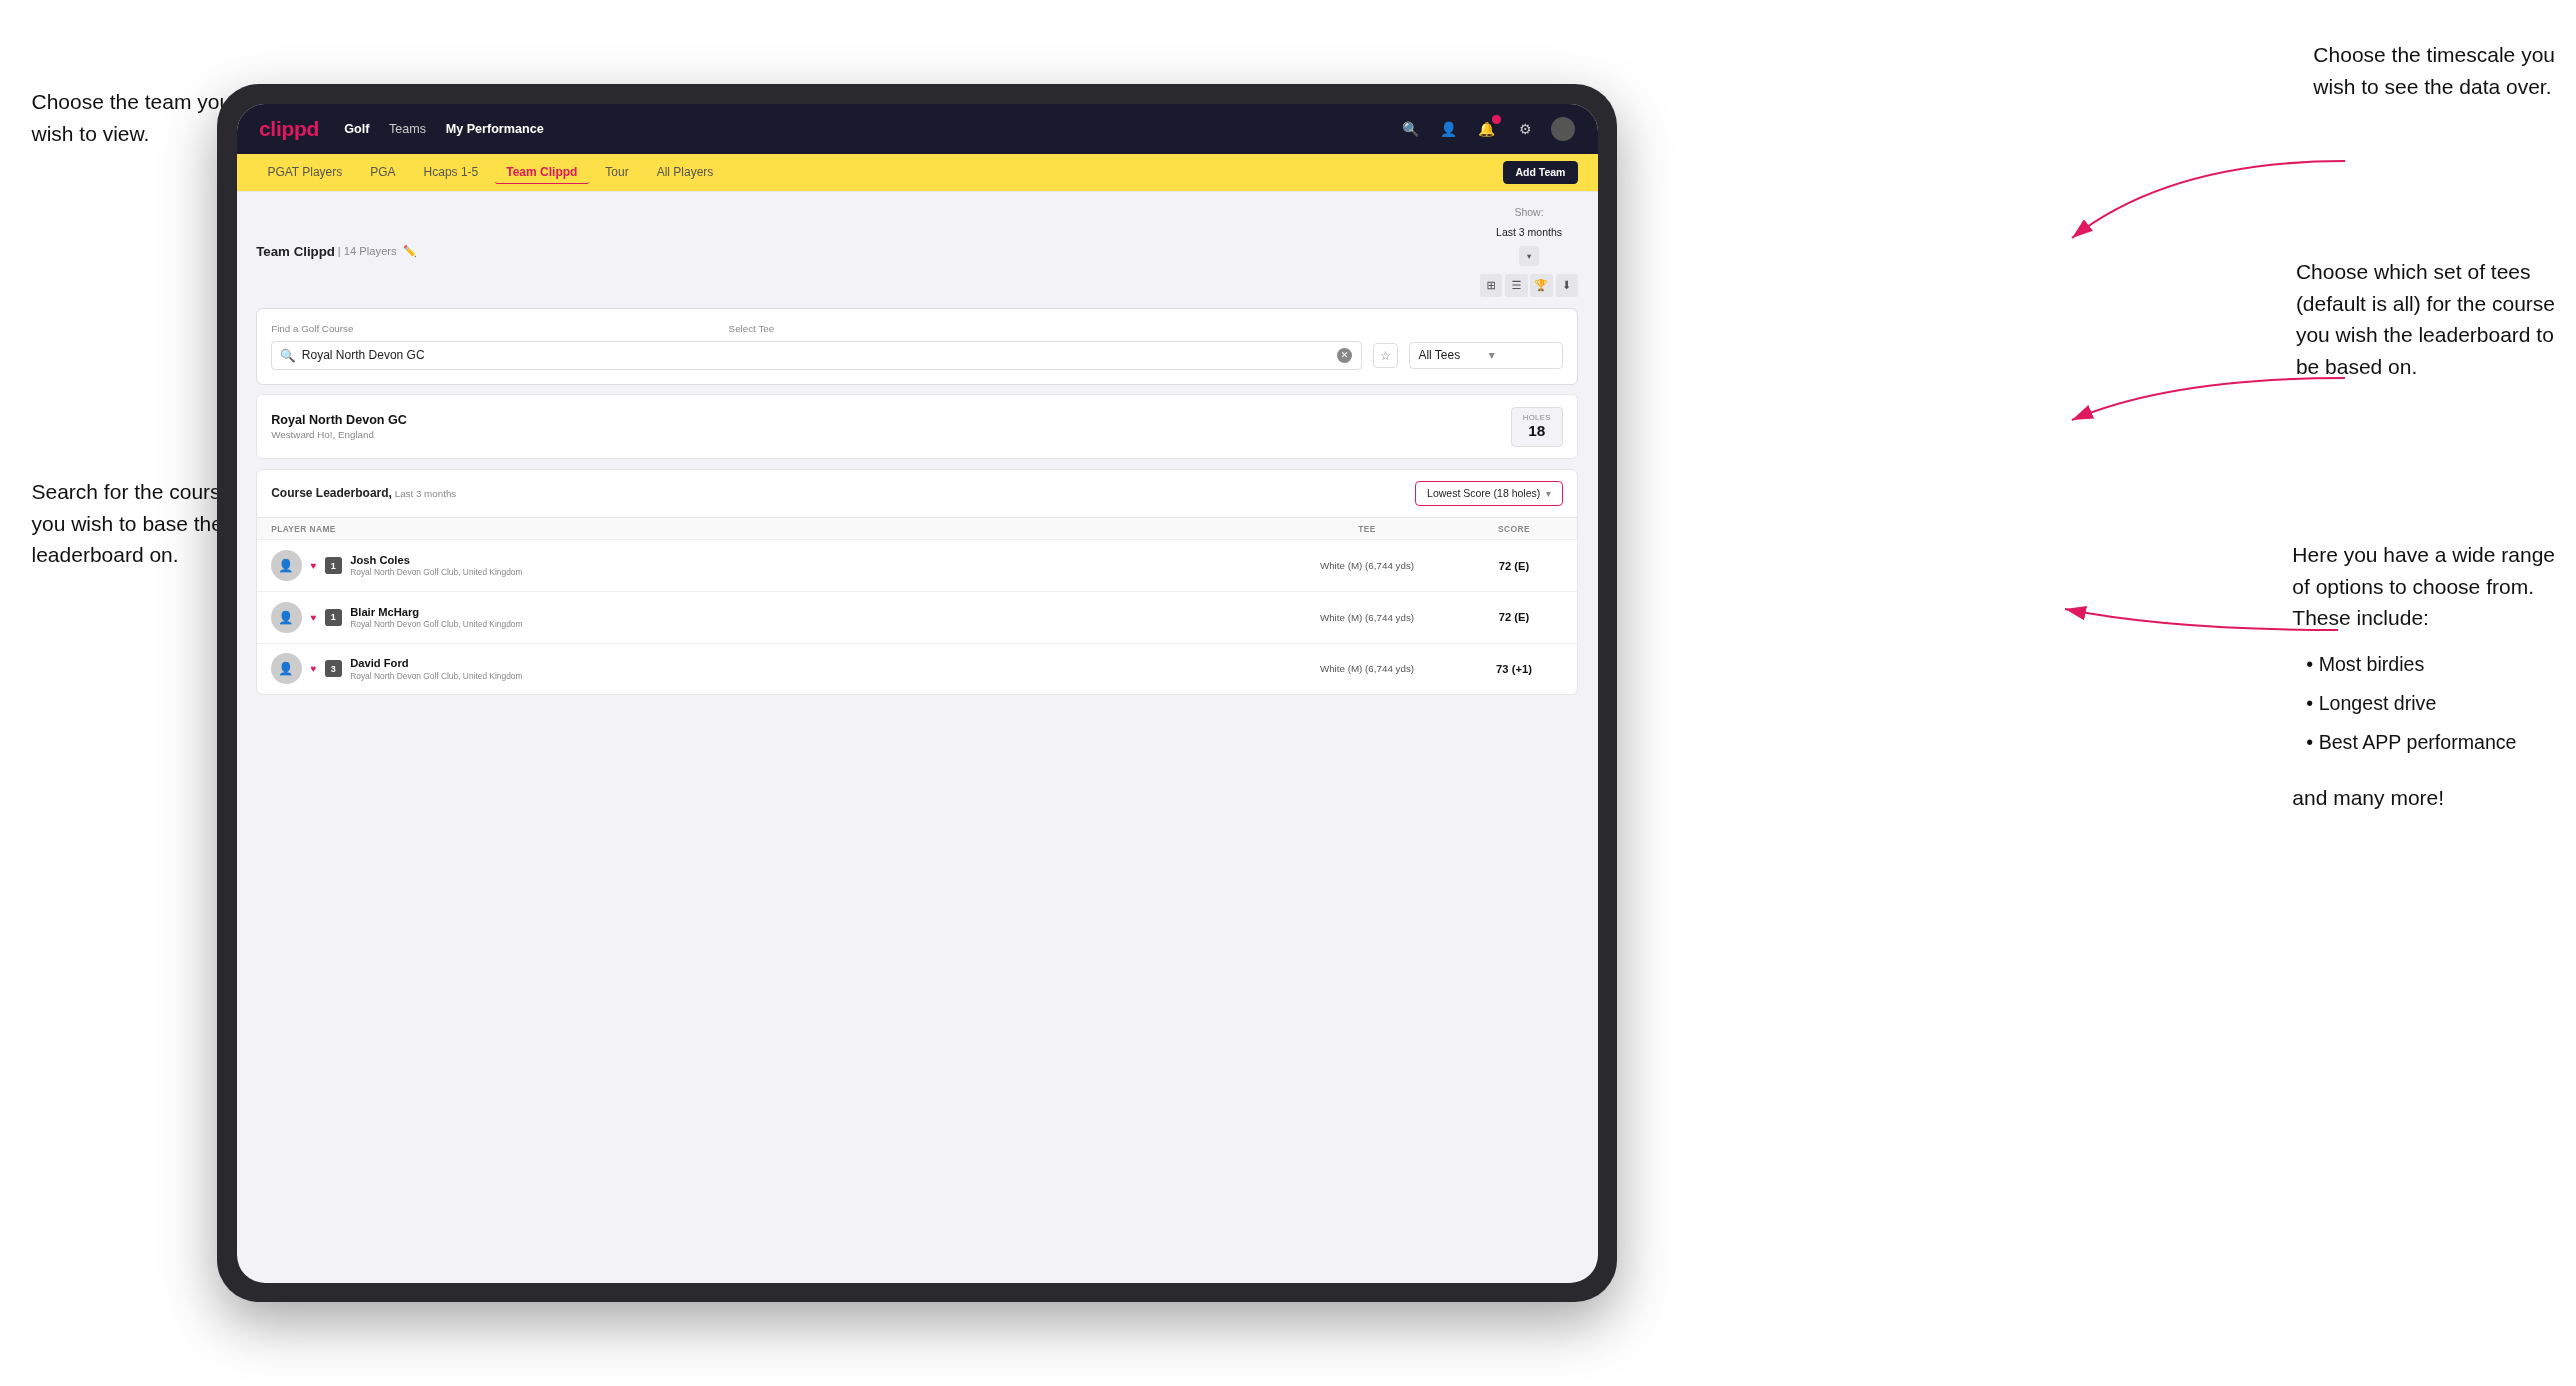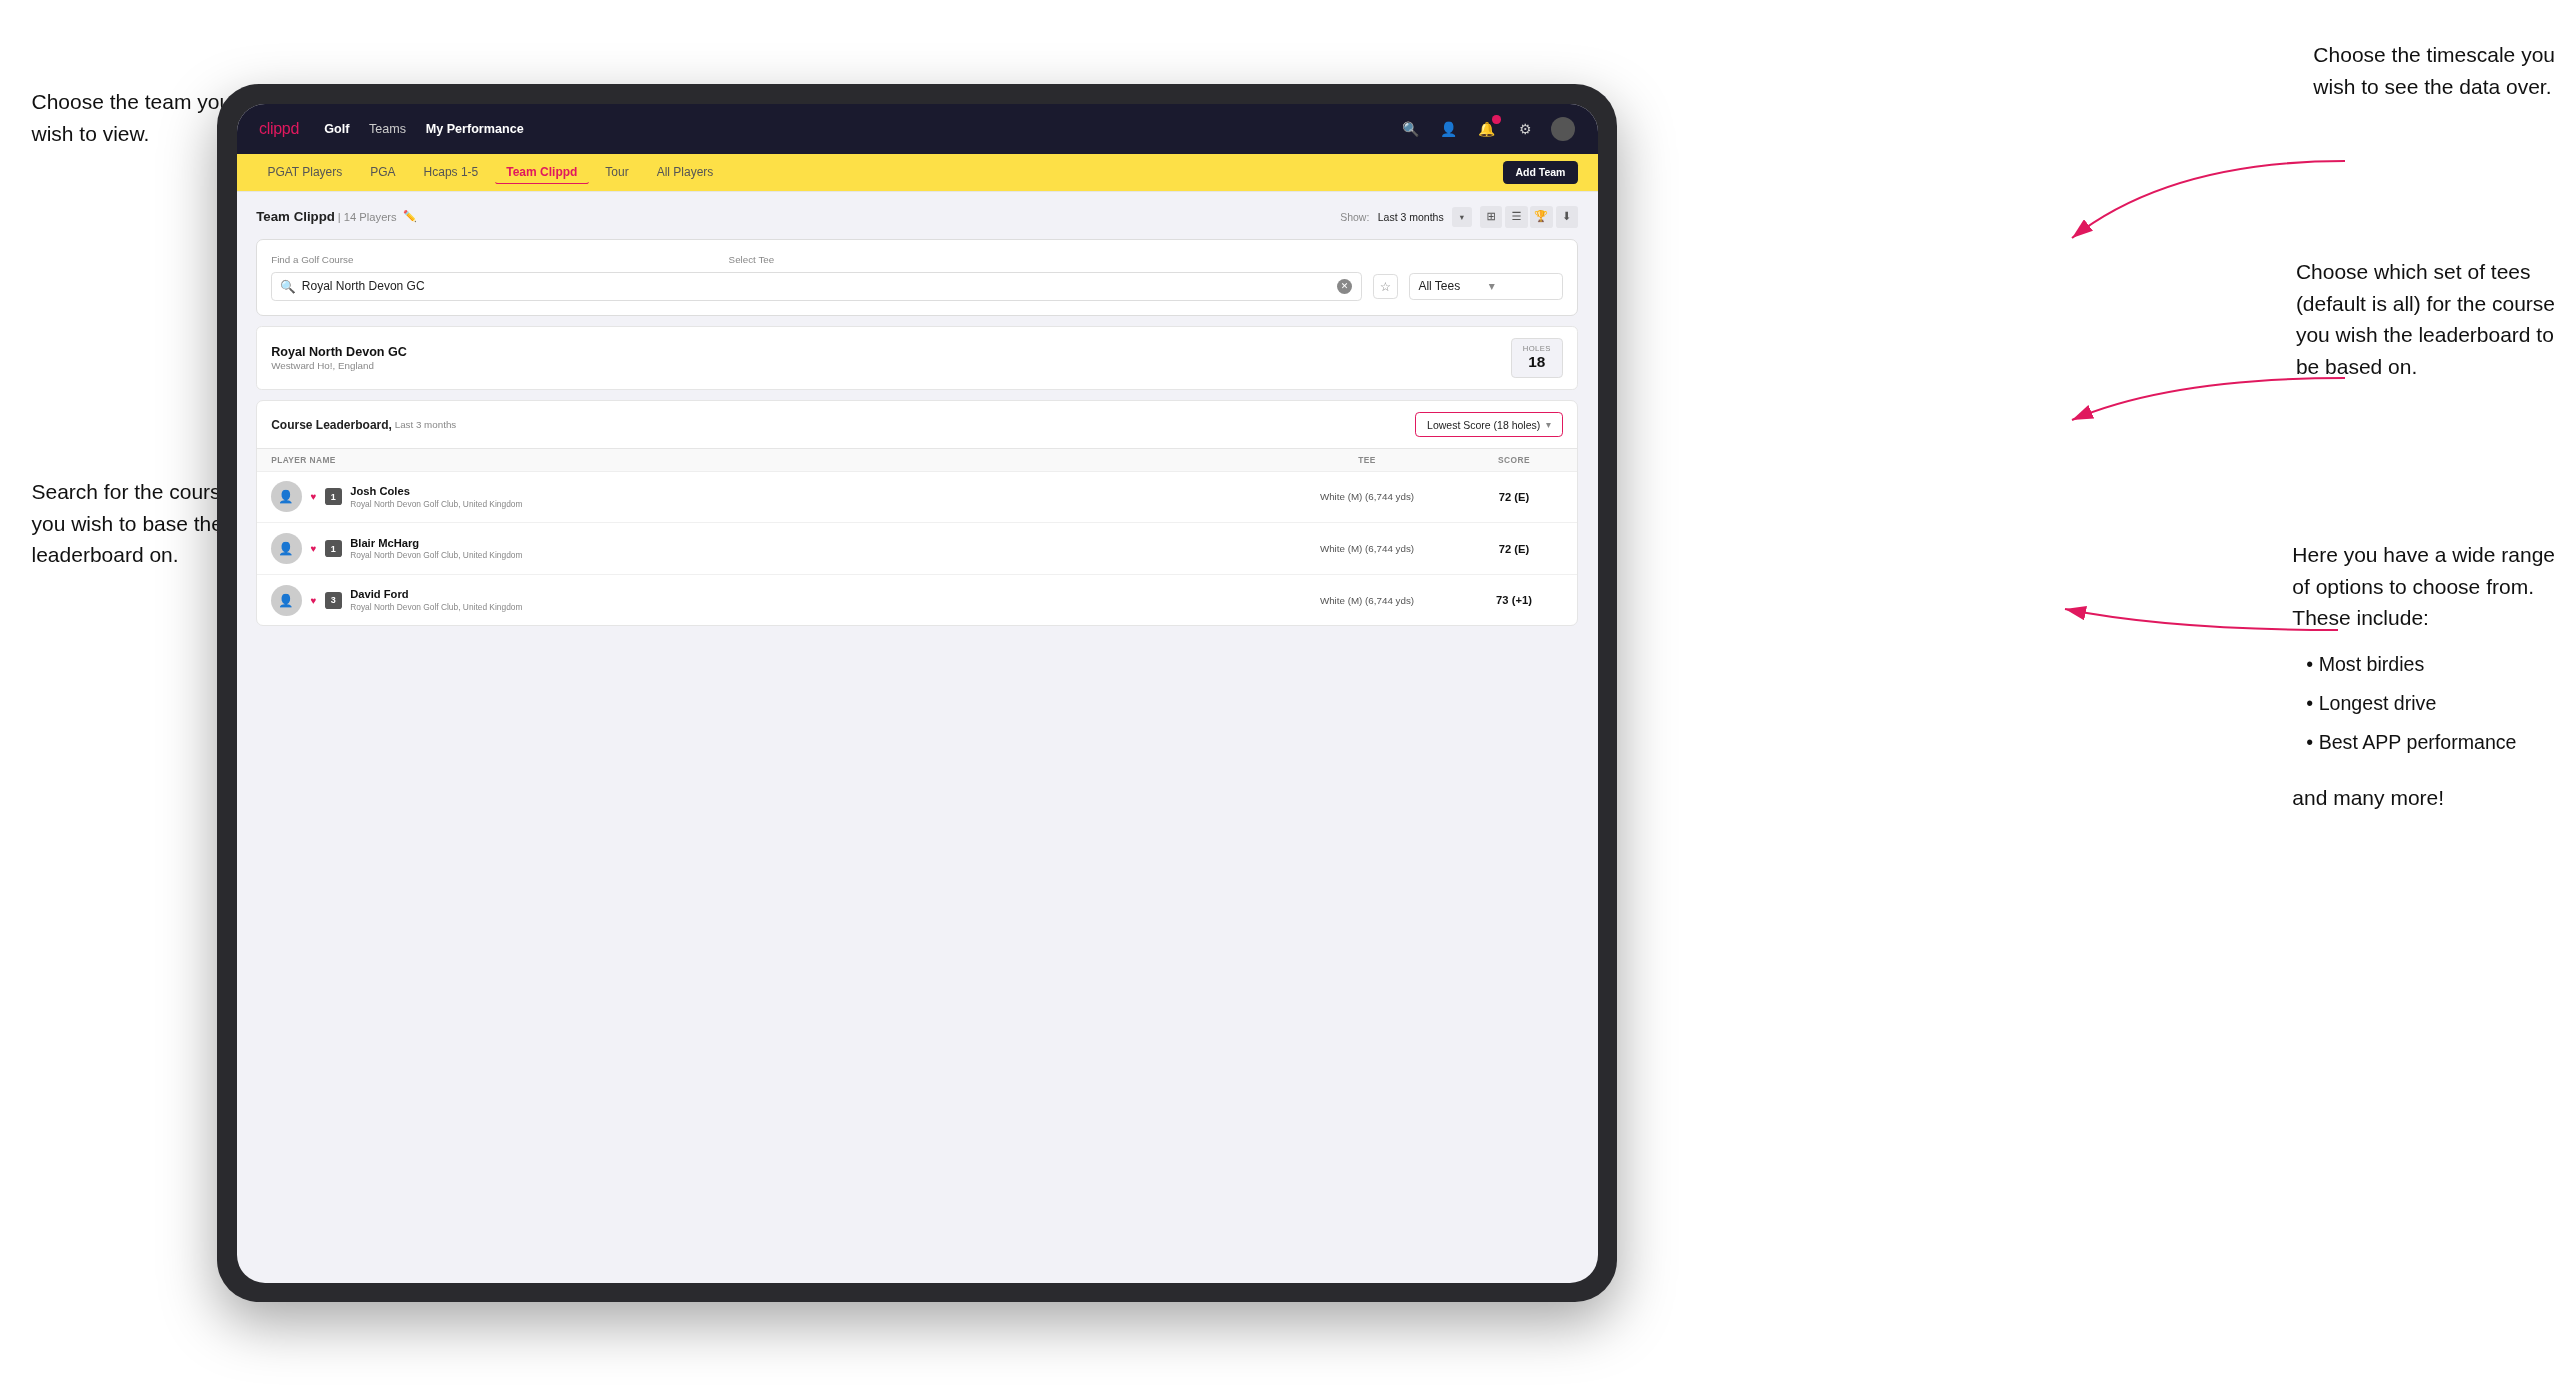--- a/index.html
+++ b/index.html
@@ -41,22 +41,22 @@
       height: 50px;
       background: #1a1a2e;
       display: flex;
       align-items: center;
       padding: 0 22.4px;
       gap: 19.6px;
     }
 
     .logo {
       color: #e0185e;
-      font-size: 16px;
-      font-weight: 400;
+      font-size: 21px;
+      font-weight: 700;
       letter-spacing: -0.3px;
       margin-right: 5.6px;
     }
 
     .nav-link {
       color: #ccc;
       font-size: 12.6px;
       cursor: pointer;
     }
 
@@ -171,20 +171,21 @@
       color: #888;
       font-size: 11.2px;
       cursor: pointer;
     }
 
     .team-header-right {
       margin-left: auto;
       display: flex;
       align-items: center;
       gap: 8.4px;
+      flex-direction: column;
     }
 
     .show-label {
       font-size: 10.5px;
       color: #888;
     }
 
     .show-value {
       font-size: 10.5px;
       color: #222;

